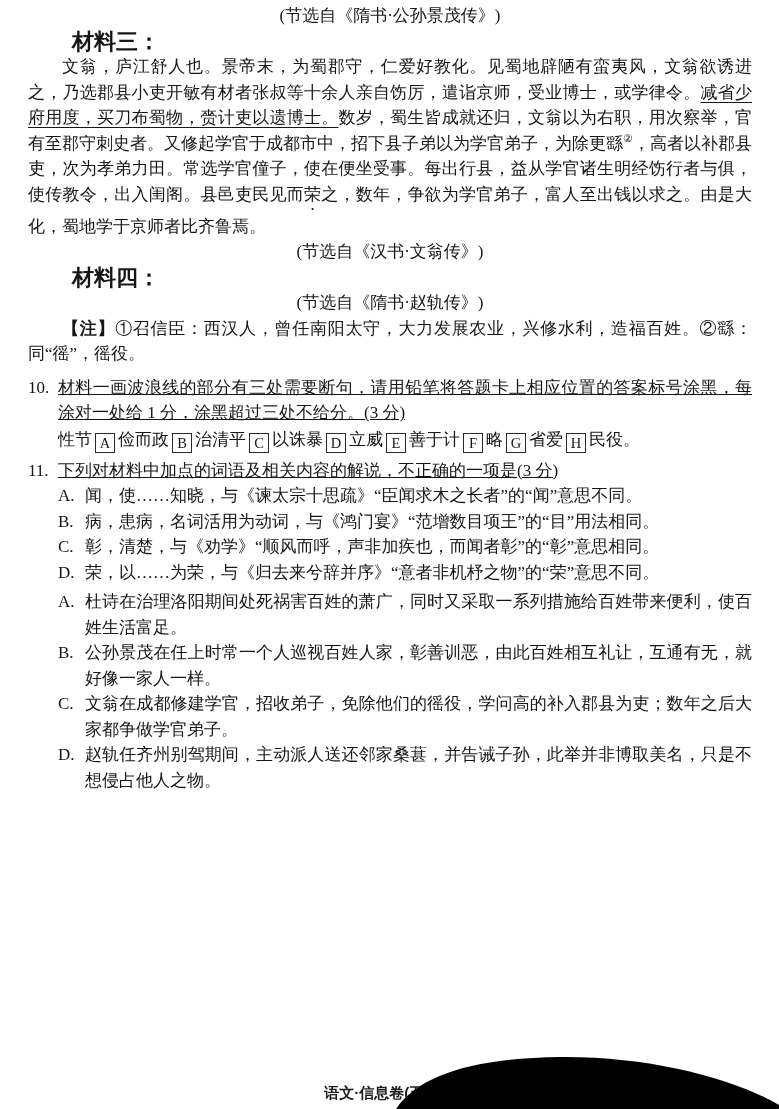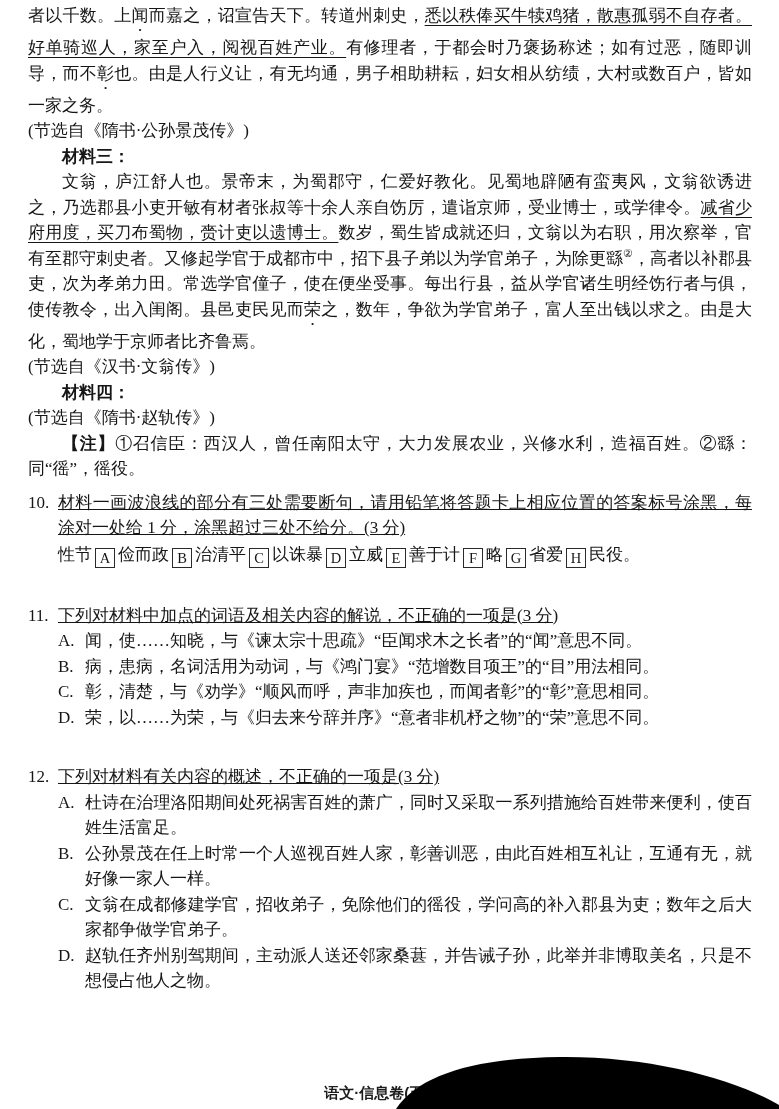--- a/index.html
+++ b/index.html
@@ -14,25 +14,25 @@
   .page { padding:3px 27px 0 28px; }
 
   .body-text {
     font-size:17px; line-height:25.5px;
     text-align:justify; text-justify:inter-ideograph;
   }
   .indent { text-indent:2em; }
 
   .attribution {
     font-size:17px; line-height:25.5px;
-    text-align:left;
+    text-align:center;
   }
 
   .mat-heading {
-    font-size:17px; line-height:25.5px;
+    font-size:22px; line-height:25.5px;
     font-weight:700;
     font-family:"Liberation Sans","DejaVu Sans",sans-serif;
     text-indent:2em;
   }
 
   .ul {
     text-decoration:underline;
     text-underline-offset:4px;
     text-decoration-thickness:1px;
   }
@@ -41,21 +41,21 @@
     -webkit-text-emphasis-position:under;
     text-emphasis:filled dot;
     text-emphasis-position:under right;
   }
   .sup { font-size:11px; vertical-align:super; line-height:0; }
 
   .note-label { font-weight:700; font-family:"Liberation Sans","DejaVu Sans",sans-serif; }
 
   .question { font-size:17px; line-height:25.5px; }
   .q10 { margin-top:8px; }
-  .q11, .q12 { margin-top:34px; }
+  .q11, .q12 { margin-top:4px; }
 
   .q-row { display:flex;justify-content:space-between; }
   .q-num { flex:0 0 30px; }
   .q-stem { flex:1; text-align:justify; text-justify:inter-ideograph;text-decoration:underline; }
 
   .q10-line { padding-left:30px; line-height:28px; white-space:nowrap; }
 
   .abox {
     display:inline-block;
     width:20px; height:20px;
@@ -78,21 +78,20 @@
   .footer-title { font-weight:700; font-family:"Liberation Sans","DejaVu Sans",sans-serif; margin-right:14px; }
   .footer-page { font-family:"Liberation Serif","DejaVu Serif",serif; }
 
   .scan-blob { position:absolute; left:390px; top:1051px; width:389px; height:58px; }
 </style>
 </head>
 <body>
 
 <div class="page">
 
-  <p class="body-text"><span>者以千数。上</span><span class="em-dot">闻</span><span>而嘉之，诏宣告天下。转道州刺史，</span><span class="ul">悉以秩俸买牛犊鸡猪，散惠孤弱不自存者。好单骑巡人，家至户入，阅视百姓产业。</span><span>有修理者，于都会时乃褒扬称述；如有过恶，随即训导，而不</span><span class="em-dot">彰</span><span>也。由是人行义让，有无均通，男子相助耕耘，妇女相从纺绩，大村或数百户，皆如一家之务。</span></p>
 
   <p class="attribution">(节选自《隋书·公孙景茂传》)</p>
 
   <p class="mat-heading">材料三：</p>
 
   <p class="body-text indent"><span>文翁，庐江舒人也。景帝末，为蜀郡守，仁爱好教化。见蜀地辟陋有蛮夷风，文翁欲诱进之，乃选郡县小吏开敏有材者张叔等十余人亲自饬厉，遣诣京师，受业博士，或学律令。</span><span class="ul">减省少府用度，买刀布蜀物，赍计吏以遗博士。</span><span>数岁，蜀生皆成就还归，文翁以为右职，用次察举，官有至郡守刺史者。又修起学官于成都市中，招下县子弟以为学官弟子，为除更繇</span><sup class="sup">②</sup><span>，高者以补郡县吏，次为孝弟力田。常选学官僮子，使在便坐受事。每出行县，益从学官诸生明经饬行者与俱，使传教令，出入闺阁。县邑吏民见而</span><span class="em-dot">荣</span><span>之，数年，争欲为学官弟子，富人至出钱以求之。由是大化，蜀地学于京师者比齐鲁焉。</span></p>
 
   <p class="attribution">(节选自《汉书·文翁传》)</p>
 
   <p class="mat-heading">材料四：</p>
@@ -127,24 +126,20 @@
       <span class="opt-label">C.</span>
       <span class="opt-text">彰，清楚，与《劝学》“顺风而呼，声非加疾也，而闻者彰”的“彰”意思相同。</span>
     </div>
     <div class="option-row">
       <span class="opt-label">D.</span>
       <span class="opt-text">荣，以……为荣，与《归去来兮辞并序》“意者非机杼之物”的“荣”意思不同。</span>
     </div>
   </div>
 
   <div class="question q12">
-    <div class="q-row">
-      <span class="q-num">12.</span>
-      <span class="q-stem">下列对材料有关内容的概述，不正确的一项是(3 分)</span>
-    </div>
     <div class="option-row">
       <span class="opt-label">A.</span>
       <span class="opt-text">杜诗在治理洛阳期间处死祸害百姓的萧广，同时又采取一系列措施给百姓带来便利，使百姓生活富足。</span>
     </div>
     <div class="option-row">
       <span class="opt-label">B.</span>
       <span class="opt-text">公孙景茂在任上时常一个人巡视百姓人家，彰善训恶，由此百姓相互礼让，互通有无，就好像一家人一样。</span>
     </div>
     <div class="option-row">
       <span class="opt-label">C.</span>

